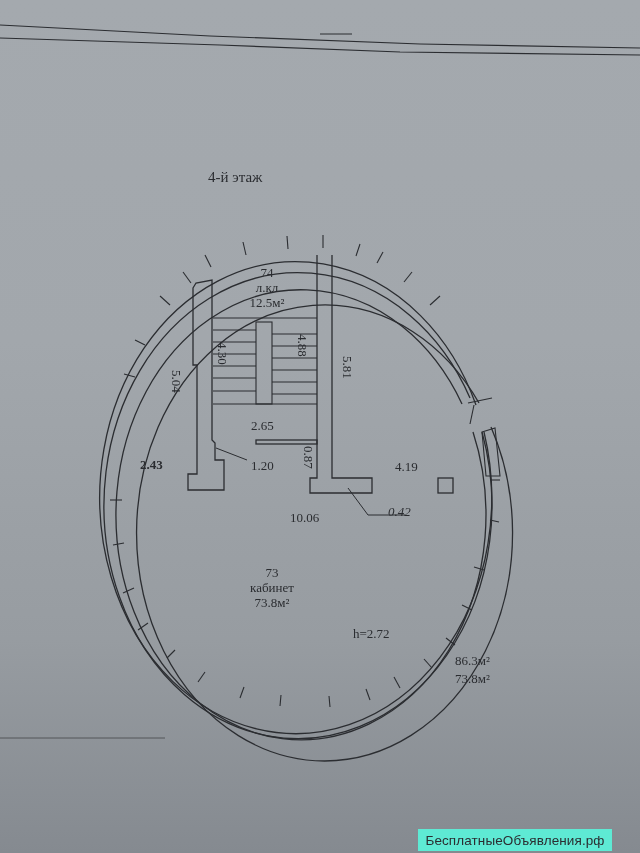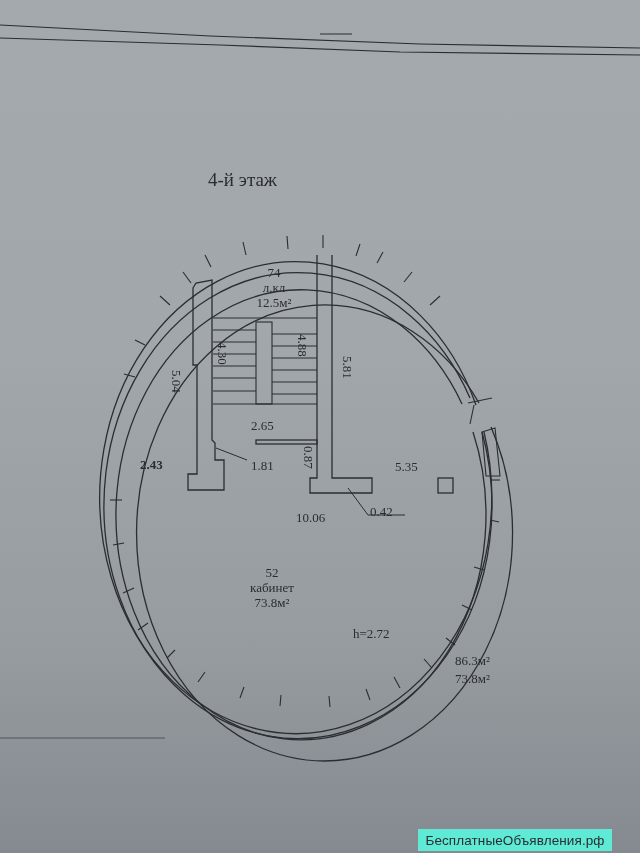--- a/index.html
+++ b/index.html
@@ -5,21 +5,21 @@
   html, body { margin: 0; padding: 0; }
   body {
     width: 640px; height: 853px; overflow: hidden; position: relative;
     background: linear-gradient(180deg, #a4a9ae 0%, #a2a7ac 40%, #979ca1 75%, #858a90 100%);
     font-family: "Liberation Serif", "DejaVu Serif", serif;
     color: #2a2c30;
   }
   .page { position: absolute; inset: 0; }
   svg.plan { position: absolute; left: 0; top: 0; }
   .lbl { position: absolute; white-space: nowrap; line-height: 1; }
-  .title { left: 208px; top: 170px; font-size: 19px; }
+  .title { left: 208px; top: 170px; font-size: 15px; }
   .dim { font-size: 13px; }
   .vert { transform: rotate(90deg); transform-origin: left top; }
   .room { text-align: center; font-size: 13px; line-height: 1.15; }
   .watermark {
     position: absolute; left: 418px; top: 829px; width: 194px; height: 22px;
     background: #5eead4; color: #2b2d31;
     font-family: "Liberation Sans", "DejaVu Sans", sans-serif; font-size: 13.5px;
     display: flex; align-items: center; justify-content: center; letter-spacing: 0.1px;
   }
 </style>
@@ -110,44 +110,44 @@
     </g>
 
     <g fill="none" stroke="#2b2d31" stroke-width="1.3">
       <path d="M470 398 A 194 233 0 1 0 482 432"></path>
       <path d="M462 404 A 185 225 0 1 0 473 432"></path>
     </g>
   </svg>
 
   <div class="lbl title">4-й этаж</div>
 
-  <div class="lbl room" style="left:246px; top:266px; width:56px;">
+  <div class="lbl room" style="left:239px; top:266px; width:56px;">
     <div>74</div>
     <div>л.кл</div>
     <div>12.5м²</div>
   </div>
 
   <div class="lbl room" style="left:232px; top:566px; width:80px;">
-    <div>52</div>
+    <div>73</div>
     <div>кабинет</div>
     <div>73.8м²</div>
   </div>
 
   <div class="lbl dim vert" style="left:183px; top:370px;">5.04</div>
   <div class="lbl dim vert" style="left:229px; top:342px;">4.30</div>
   <div class="lbl dim vert" style="left:309px; top:334px;">4.88</div>
   <div class="lbl dim vert" style="left:354px; top:356px;">5.81</div>
   <div class="lbl dim vert" style="left:315px; top:446px;">0.87</div>
 
   <div class="lbl dim" style="left:251px; top:419px;text-align:center;">2.65</div>
-  <div class="lbl dim" style="left:251px; top:459px;">1.81</div>
+  <div class="lbl dim" style="left:251px; top:459px;">1.20</div>
   <div class="lbl dim" style="left:140px; top:458px;font-weight:bold;">2.43</div>
-  <div class="lbl dim" style="left:395px; top:460px;">5.35</div>
-  <div class="lbl dim" style="left:296px; top:511px;">10.06</div>
-  <div class="lbl dim" style="left:370px; top:505px;">0.42</div>
+  <div class="lbl dim" style="left:395px; top:460px;">4.19</div>
+  <div class="lbl dim" style="left:290px; top:511px;">10.06</div>
+  <div class="lbl dim" style="left:388px; top:505px;font-style:italic;">0.42</div>
 
   <div class="lbl dim" style="left:334px; top:627px;margin-left:19px;">h=2.72</div>
 
   <div class="lbl dim" style="left:455px; top:672px;">73.8м²</div>
   <div class="lbl dim" style="left:455px; top:654px;">86.3м²</div>
 
   <div class="watermark">БесплатныеОбъявления.рф</div>
 </div>
 
 </body></html>

